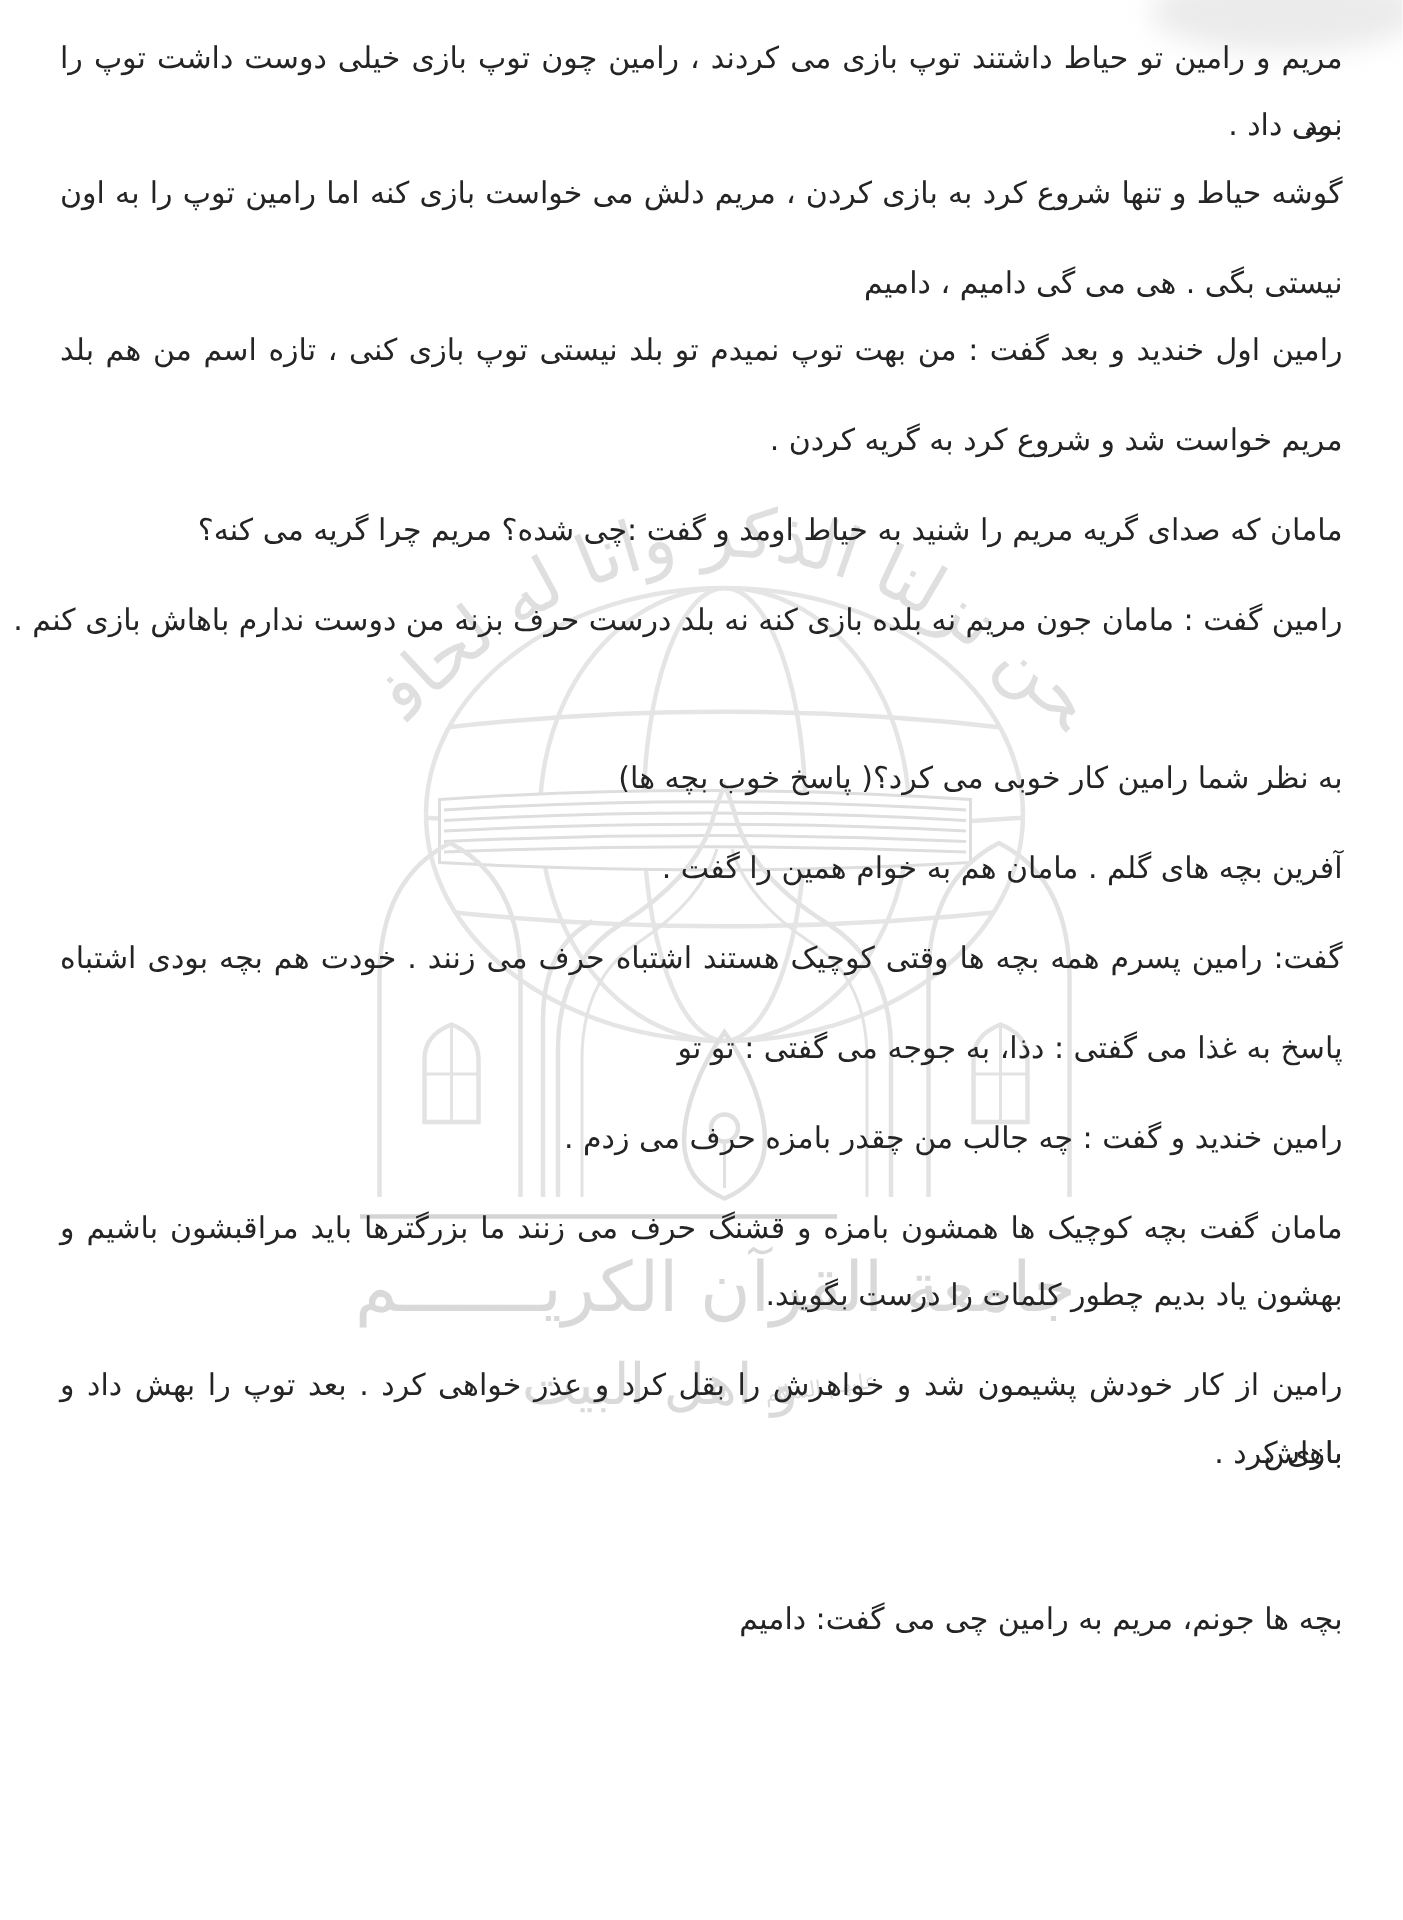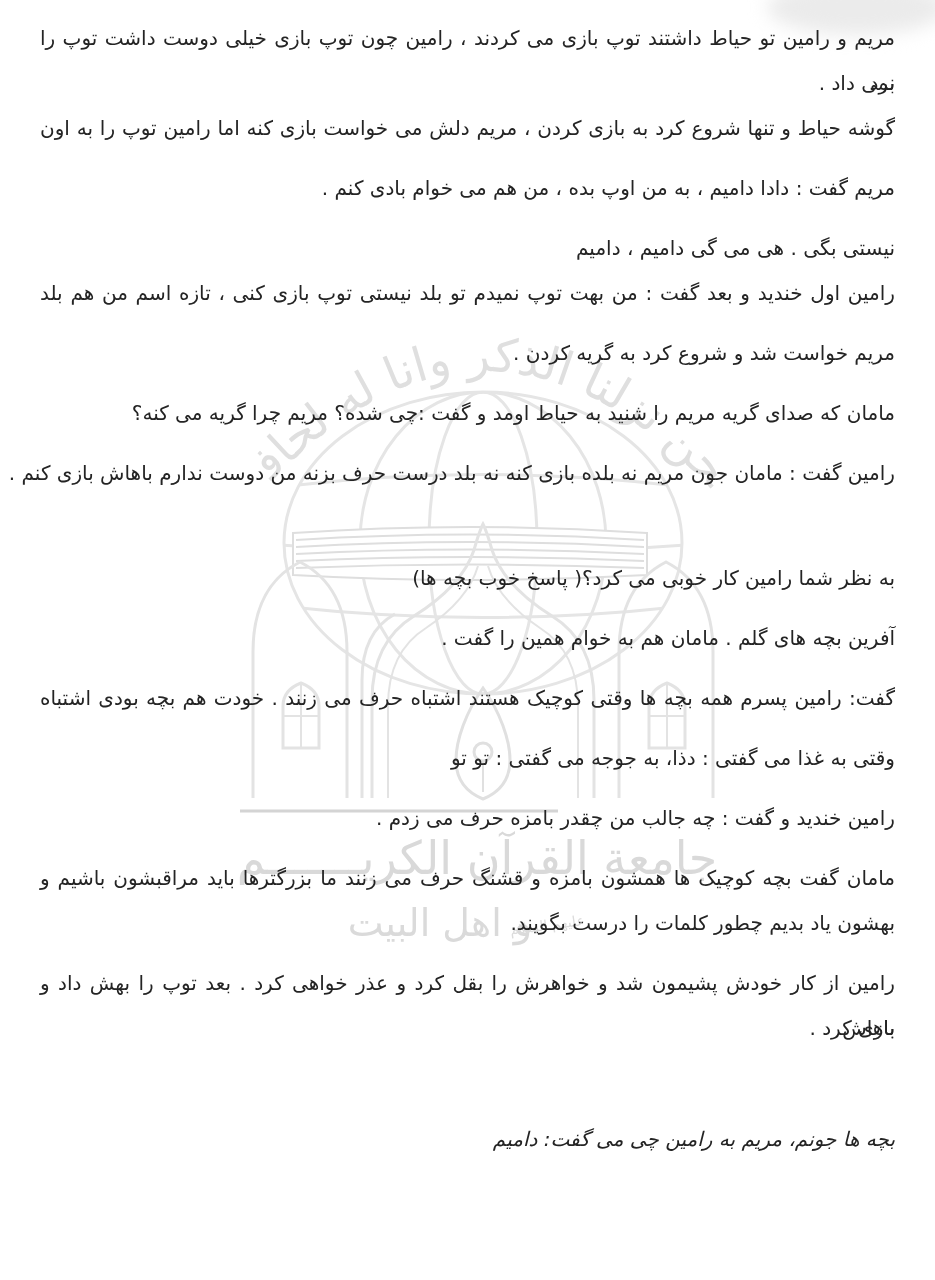--- a/index.html
+++ b/index.html
@@ -16,21 +16,21 @@
     position:absolute;top:0;right:0;z-index:0;
   }
   .content{
     position:absolute;top:0;right:0;left:0;bottom:0;z-index:1;
     padding:16px 40px 0 40px;
     direction:rtl;
     color:#242424;
   }
   .para{margin:0 0 15px 0;}
   .para.gap-before{margin-top:60px;}
-  .para.biggap-before{margin-top:66px;font-style:italic;}
+  .para.biggap-before{margin-top:66px;}
   .line{
     font-size:20px;line-height:45px;height:45px;
     text-align:right;white-space:nowrap;
   }
   .line.fill{
     white-space:normal;
     text-align:justify;
     text-align-last:justify;
   }
   svg text{font-family:"DejaVu Sans",sans-serif;}
@@ -110,23 +110,20 @@
   <text x="548" y="930" text-anchor="middle" font-size="14" fill="#dcdcdc" direction="rtl" transform="rotate(-8 548 930)">عليهم السلام</text>
 </svg>
 
 <div class="content">
   <div class="para">
     <div class="line fill">مریم و رامین تو حیاط داشتند توپ بازی می کردند ، رامین چون توپ بازی خیلی دوست داشت توپ را برد</div>
     <div class="line">نمی داد .</div>
     <div class="line fill">گوشه حیاط و تنها شروع کرد به بازی کردن ، مریم دلش می خواست بازی کنه اما رامین توپ را به اون</div>
   </div>
   <div class="para">
-    <div class="line">مریم گفت : دادا دامیم ، به من اوپ بده ، من هم می خوام بادی کنم .</div>
-  </div>
-  <div class="para">
     <div class="line">نیستی بگی . هی می گی دامیم ، دامیم</div>
     <div class="line fill">رامین اول خندید و بعد گفت : من بهت توپ نمیدم تو بلد نیستی توپ بازی کنی ، تازه اسم من هم بلد</div>
   </div>
   <div class="para">
     <div class="line">مریم خواست شد و شروع کرد به گریه کردن .</div>
   </div>
   <div class="para">
     <div class="line">مامان که صدای گریه مریم را شنید به حیاط اومد و گفت :چی شده؟ مریم چرا گریه می کنه؟</div>
   </div>
   <div class="para">
@@ -135,21 +132,21 @@
   <div class="para gap-before">
     <div class="line">به نظر شما رامین کار خوبی می کرد؟( پاسخ خوب بچه ها)</div>
   </div>
   <div class="para">
     <div class="line">آفرین بچه های گلم . مامان هم به خوام همین را گفت .</div>
   </div>
   <div class="para">
     <div class="line fill">گفت: رامین پسرم همه بچه ها وقتی کوچیک هستند اشتباه حرف می زنند . خودت هم بچه بودی اشتباه</div>
   </div>
   <div class="para">
-    <div class="line">وقتی به غذا می گفتی : دذا، به جوجه می گفتی : تو تو</div>
+    <div class="line">پاسخ به غذا می گفتی : دذا، به جوجه می گفتی : تو تو</div>
   </div>
   <div class="para">
     <div class="line">رامین خندید و گفت : چه جالب من چقدر بامزه حرف می زدم .</div>
   </div>
   <div class="para">
     <div class="line fill">مامان گفت بچه کوچیک ها همشون بامزه و قشنگ حرف می زنند ما بزرگترها باید مراقبشون باشیم و</div>
     <div class="line">بهشون یاد بدیم چطور کلمات را درست بگویند.</div>
   </div>
   <div class="para">
     <div class="line fill">رامین از کار خودش پشیمون شد و خواهرش را بقل کرد و عذر خواهی کرد . بعد توپ را بهش داد و باهاش</div>

